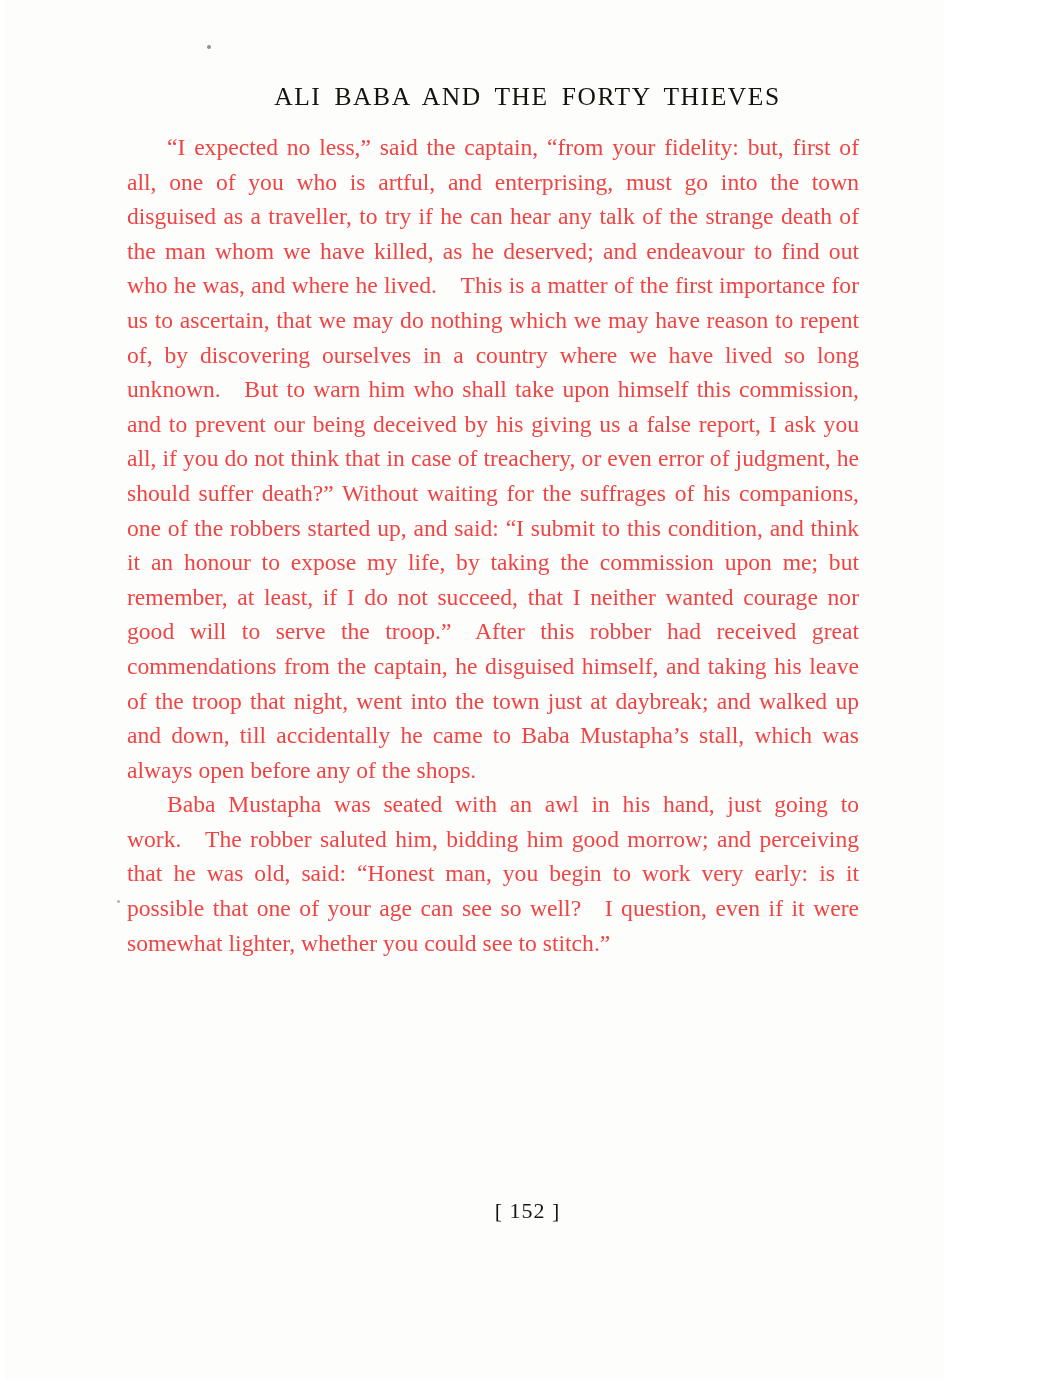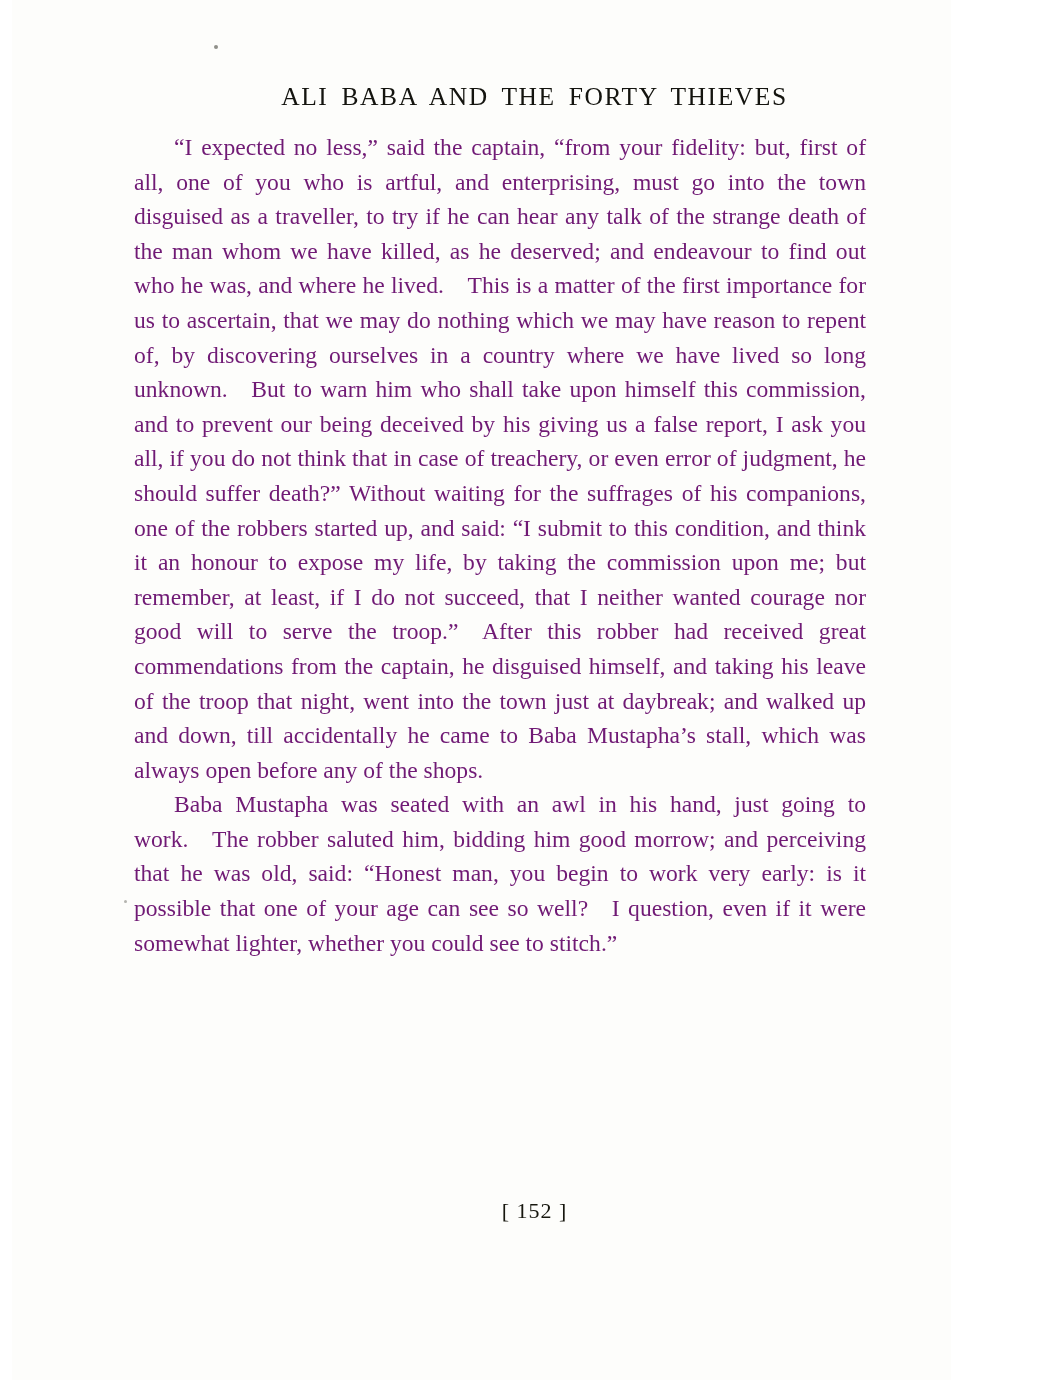--- a/index.html
+++ b/index.html
@@ -10,21 +10,21 @@
   body {
     width: 1045px;
     height: 1380px;
     position: relative;
     font-family: "Liberation Serif", serif;
     color: #1a1a1a;
     overflow: hidden;
   }
   .page {
     position: absolute;
-    top: 0; left: 12px;
+    top: 0; left: 5px;
     width: 939px;
     height: 1380px;
     background: #fdfdfb;
   }
   .speck {
     position: absolute;
     width: 4px;
     height: 4px;
     border-radius: 50%;
     background: #6b6b63;
@@ -48,21 +48,21 @@
 
   .body-text {
     position: absolute;
     top: 130px;
     left: 122px;
     width: 732px;
     font-size: 23.6px;
     line-height: 34.6px;
     text-align: justify;
     text-justify: inter-word;
-    color: #701a75;
+    color: #ef4444;
   }
   .body-text p {
     margin: 0;
     text-indent: 40px;
   }
 
   .folio {
     position: absolute;
     top: 1198px;
     left: 0;

